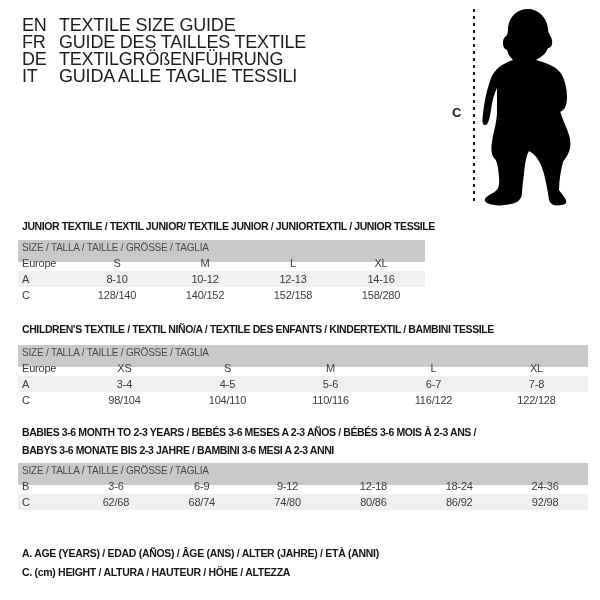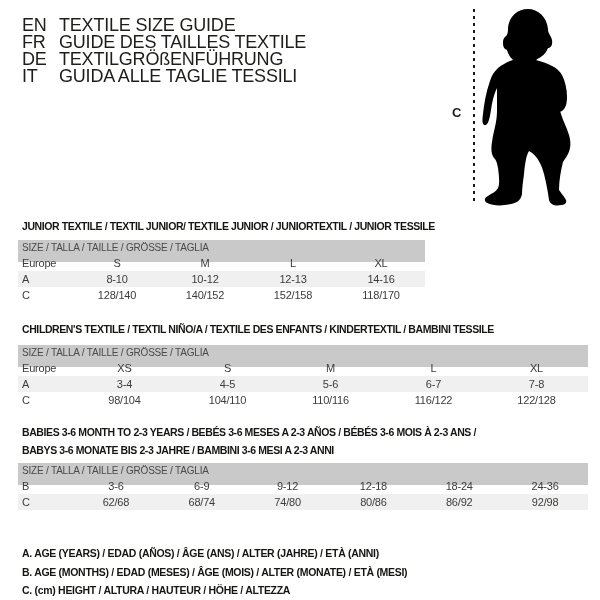--- a/index.html
+++ b/index.html
@@ -110,21 +110,21 @@
         <td>8-10</td>
         <td>10-12</td>
         <td>12-13</td>
         <td>14-16</td>
       </tr>
       <tr>
         <td class="lbl">C</td>
         <td>128/140</td>
         <td>140/152</td>
         <td>152/158</td>
-        <td>118/170</td>
+        <td>158/280</td>
       </tr>
     </tbody>
   </table>
 
   <div class="sec-title" style="top:320px">CHILDREN'S TEXTILE / TEXTIL NIÑO/A / TEXTILE DES ENFANTS / KINDERTEXTIL / BAMBINI TESSILE</div>
   <div class="size-bar bar-w2" style="top:345px">SIZE / TALLA / TAILLE / GRÖSSE / TAGLIA</div>
   <table class="tbl tbl-w2" style="top:360px">
     <colgroup>
         <col style="width:55px">
         <col>
@@ -193,17 +193,16 @@
         <td>74/80</td>
         <td>80/86</td>
         <td>86/92</td>
         <td>92/98</td>
       </tr>
     </tbody>
   </table>
 
   <div class="footnotes">
     <div>A. AGE (YEARS) / EDAD (AÑOS) / ÂGE (ANS) / ALTER (JAHRE) / ETÀ (ANNI)</div>
-    <div>B. AGE (MONTHS) / EDAD (MESES) / ÂGE (MOIS) / ALTER (MONATE) / ETÀ (MESI)</div>
     <div>C. (cm) HEIGHT / ALTURA / HAUTEUR / HÖHE / ALTEZZA</div>
   </div>
 
 </div>
 
 </body></html>

